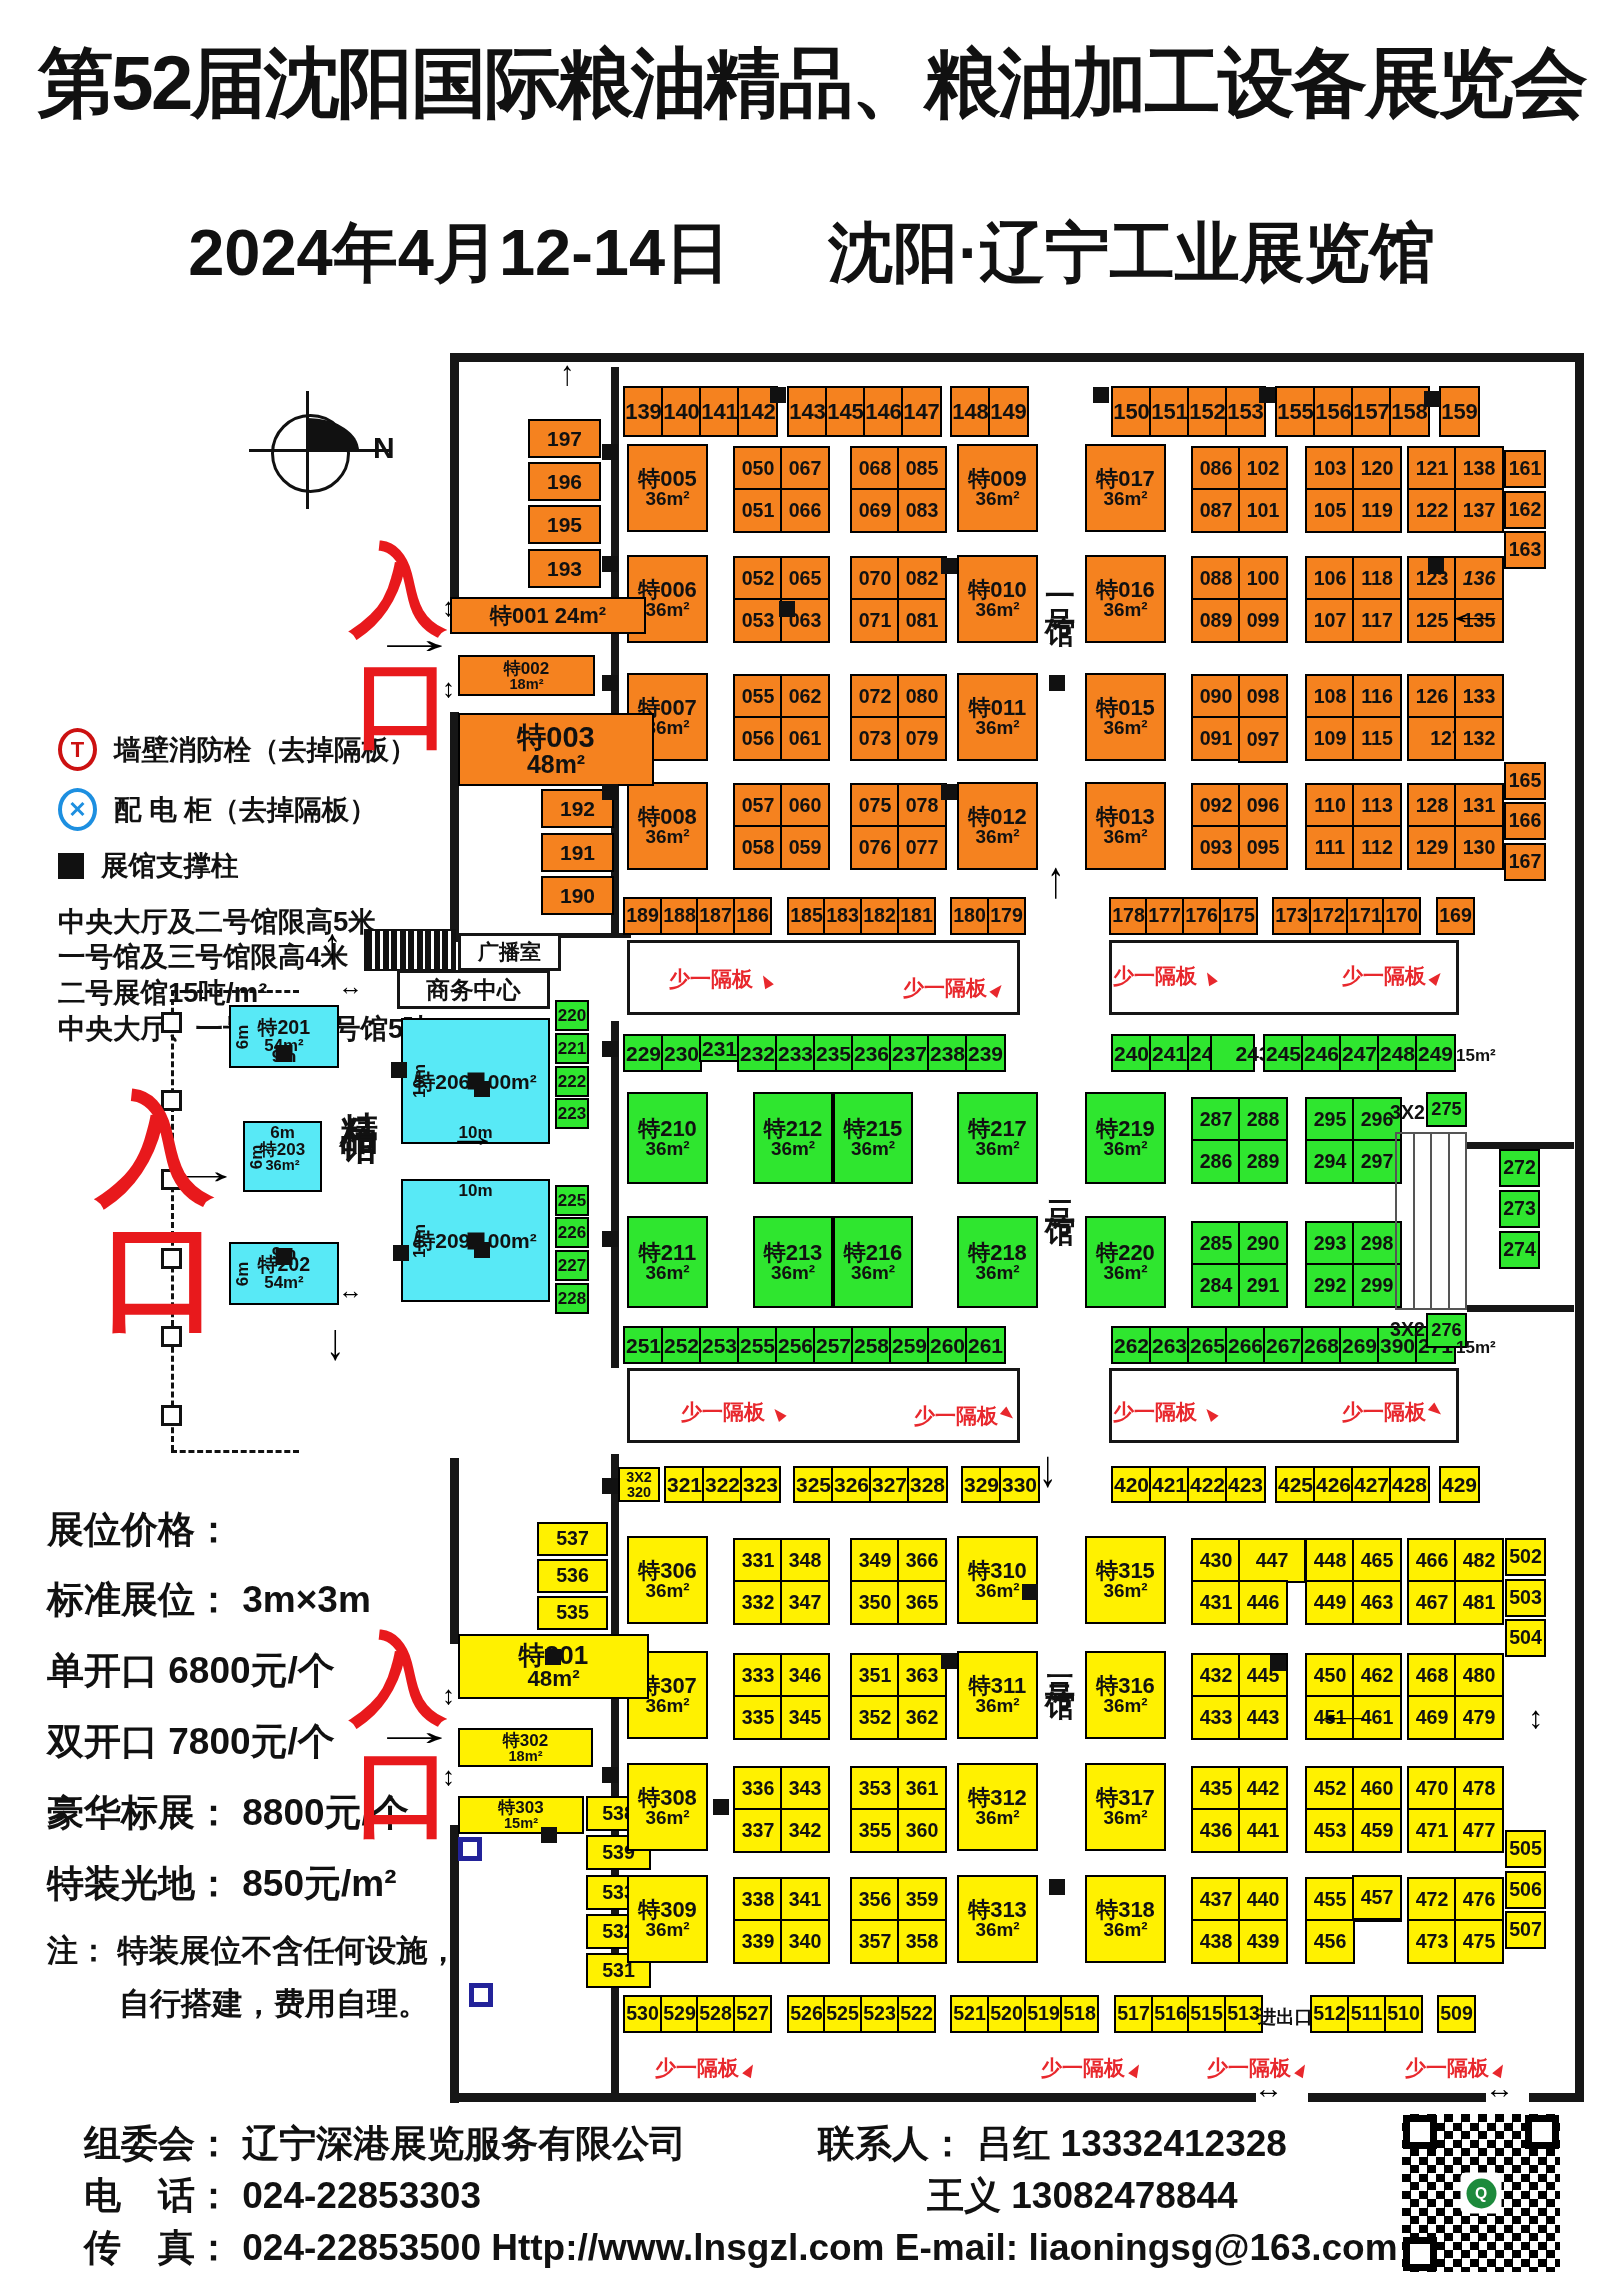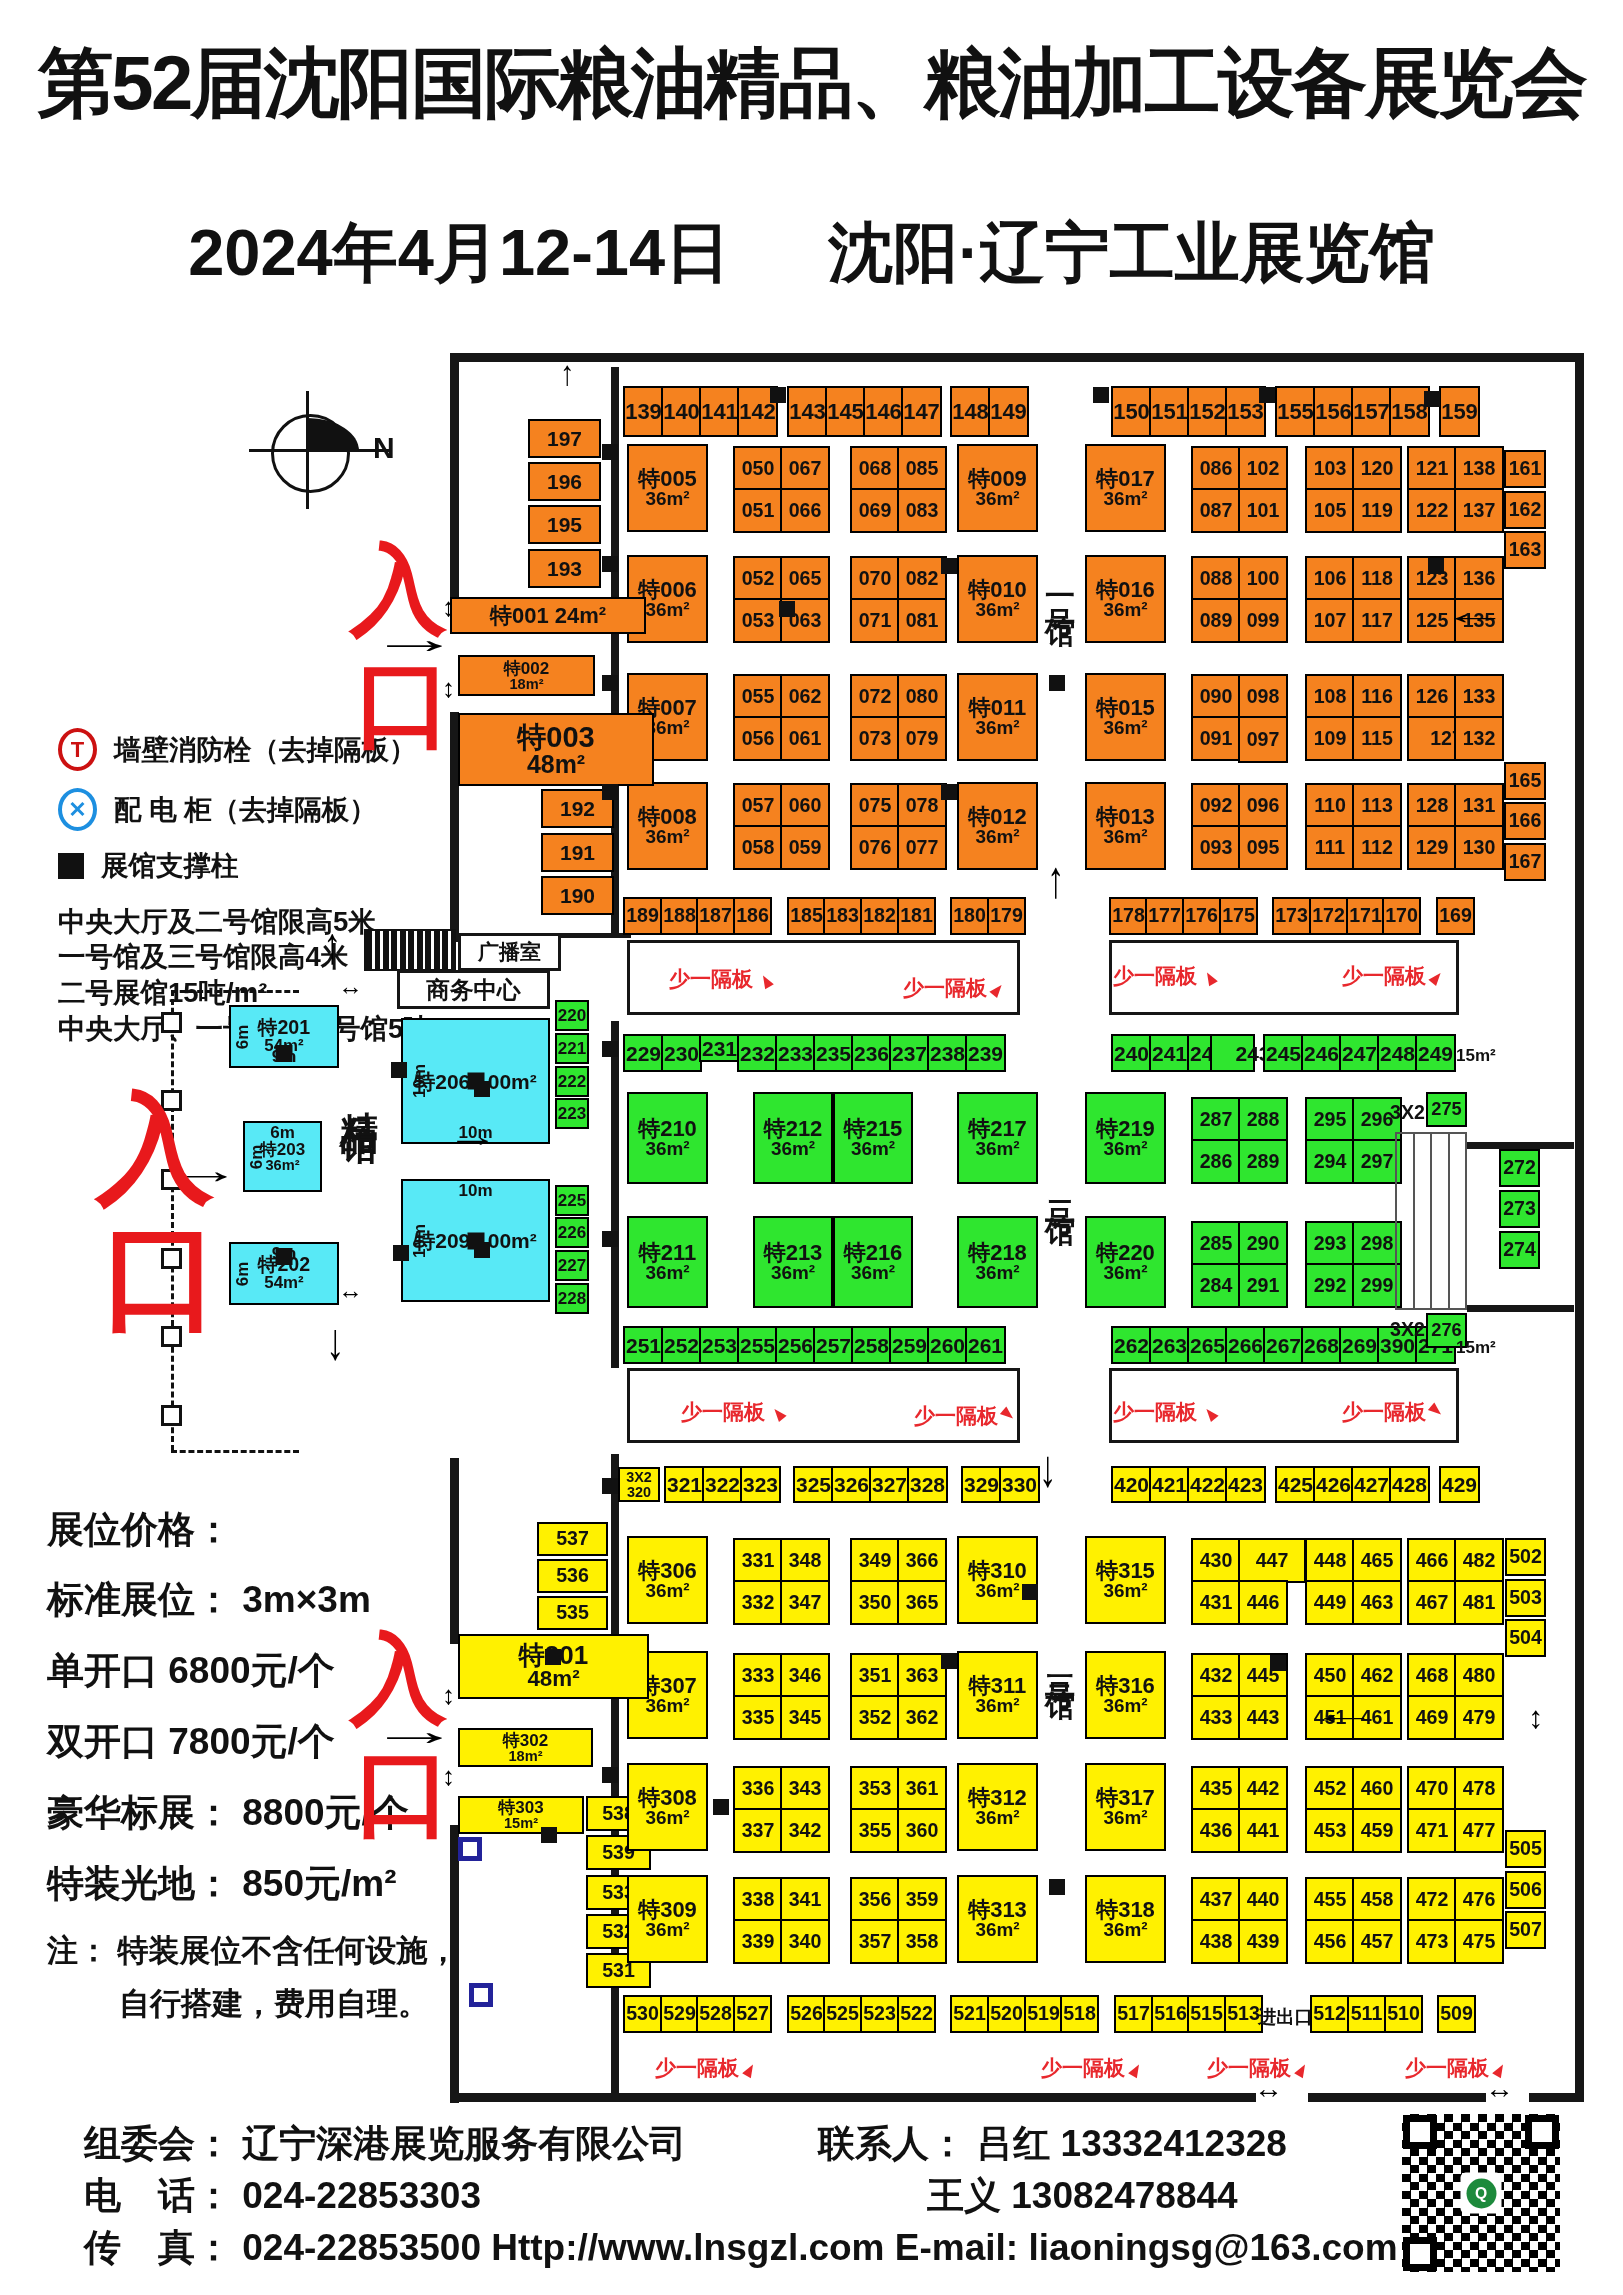--- a/index.html
+++ b/index.html
@@ -285,21 +285,21 @@
       <div class="cell orange" style="left: 897px; top: 598px; width: 50px; height: 45px; font-size: 19.6px;">081</div>
       <div class="cell orange" style="left: 1191px; top: 556px; width: 50px; height: 45px; font-size: 19.6px;">088</div>
       <div class="cell orange" style="left: 1238px; top: 556px; width: 50px; height: 45px; font-size: 19.6px;">100</div>
       <div class="cell orange" style="left: 1191px; top: 598px; width: 50px; height: 45px; font-size: 19.6px;">089</div>
       <div class="cell orange" style="left: 1238px; top: 598px; width: 50px; height: 45px; font-size: 19.6px;">099</div>
       <div class="cell orange" style="left: 1305px; top: 556px; width: 50px; height: 45px; font-size: 19.6px;">106</div>
       <div class="cell orange" style="left: 1352px; top: 556px; width: 50px; height: 45px; font-size: 19.6px;">118</div>
       <div class="cell orange" style="left: 1305px; top: 598px; width: 50px; height: 45px; font-size: 19.6px;">107</div>
       <div class="cell orange" style="left: 1352px; top: 598px; width: 50px; height: 45px; font-size: 19.6px;">117</div>
       <div class="cell orange" style="left: 1407px; top: 556px; width: 50px; height: 45px; font-size: 19.6px;">123</div>
-      <div class="cell orange" style="left: 1454px; top: 556px; width: 50px; height: 45px; font-size: 19.6px;">136</div>
+      <div class="cell orange" style="left: 1454px; top: 556px; width: 50px; height: 45px; font-size: 19.6px; font-style: italic;">136</div>
       <div class="cell orange" style="left: 1407px; top: 598px; width: 50px; height: 45px; font-size: 19.6px;">125</div>
       <div class="cell orange" style="left: 1454px; top: 598px; width: 50px; height: 45px; font-size: 19.6px;">135</div>
       <div class="cell orange" style="left: 733px; top: 674px; width: 50px; height: 45px; font-size: 19.6px;">055</div>
       <div class="cell orange" style="left: 780px; top: 674px; width: 50px; height: 45px; font-size: 19.6px;">062</div>
       <div class="cell orange" style="left: 733px; top: 716px; width: 50px; height: 45px; font-size: 19.6px;">056</div>
       <div class="cell orange" style="left: 780px; top: 716px; width: 50px; height: 45px; font-size: 19.6px;">061</div>
       <div class="cell orange" style="left: 850px; top: 674px; width: 50px; height: 45px; font-size: 19.6px;">072</div>
       <div class="cell orange" style="left: 897px; top: 674px; width: 50px; height: 45px; font-size: 19.6px;">080</div>
       <div class="cell orange" style="left: 850px; top: 716px; width: 50px; height: 45px; font-size: 19.6px;">073</div>
       <div class="cell orange" style="left: 897px; top: 716px; width: 50px; height: 45px; font-size: 19.6px;">079</div>
@@ -419,21 +419,21 @@
       <div class="cell yellow" style="left: 897px; top: 1877px; width: 50px; height: 45px; font-size: 19.6px;">359</div>
       <div class="cell yellow" style="left: 850px; top: 1919px; width: 50px; height: 45px; font-size: 19.6px;">357</div>
       <div class="cell yellow" style="left: 897px; top: 1919px; width: 50px; height: 45px; font-size: 19.6px;">358</div>
       <div class="cell yellow" style="left: 1191px; top: 1877px; width: 50px; height: 45px; font-size: 19.6px;">437</div>
       <div class="cell yellow" style="left: 1238px; top: 1877px; width: 50px; height: 45px; font-size: 19.6px;">440</div>
       <div class="cell yellow" style="left: 1191px; top: 1919px; width: 50px; height: 45px; font-size: 19.6px;">438</div>
       <div class="cell yellow" style="left: 1238px; top: 1919px; width: 50px; height: 45px; font-size: 19.6px;">439</div>
       <div class="cell yellow" style="left: 1305px; top: 1877px; width: 50px; height: 45px; font-size: 19.6px;">455</div>
       <div class="cell yellow" style="left: 1352px; top: 1877px; width: 50px; height: 45px; font-size: 19.6px;">458</div>
       <div class="cell yellow" style="left: 1305px; top: 1919px; width: 50px; height: 45px; font-size: 19.6px;">456</div>
-      <div class="cell yellow" style="left: 1352px; top: 1919px; width: 50px; height: 45px; font-size: 19.6px;">457</div>
+      <div class="cell yellow" style="left: 1352px; top: 1875px; width: 50px; height: 45px; font-size: 19.6px;">457</div>
       <div class="cell yellow" style="left: 1407px; top: 1877px; width: 50px; height: 45px; font-size: 19.6px;">472</div>
       <div class="cell yellow" style="left: 1454px; top: 1877px; width: 50px; height: 45px; font-size: 19.6px;">476</div>
       <div class="cell yellow" style="left: 1407px; top: 1919px; width: 50px; height: 45px; font-size: 19.6px;">473</div>
       <div class="cell yellow" style="left: 1454px; top: 1919px; width: 50px; height: 45px; font-size: 19.6px;">475</div>
       <div class="cell orange" style="left: 528px; top: 419px; width: 73px; height: 39px; font-size: 21px;">197</div>
       <div class="cell orange" style="left: 528px; top: 462px; width: 73px; height: 39px; font-size: 21px;">196</div>
       <div class="cell orange" style="left: 528px; top: 505px; width: 73px; height: 39px; font-size: 21px;">195</div>
       <div class="cell orange" style="left: 528px; top: 549px; width: 73px; height: 39px; font-size: 21px;">193</div>
       <div class="cell orange" style="left: 541px; top: 789px; width: 73px; height: 39px; font-size: 21px;">192</div>
       <div class="cell orange" style="left: 541px; top: 833px; width: 73px; height: 39px; font-size: 21px;">191</div>

